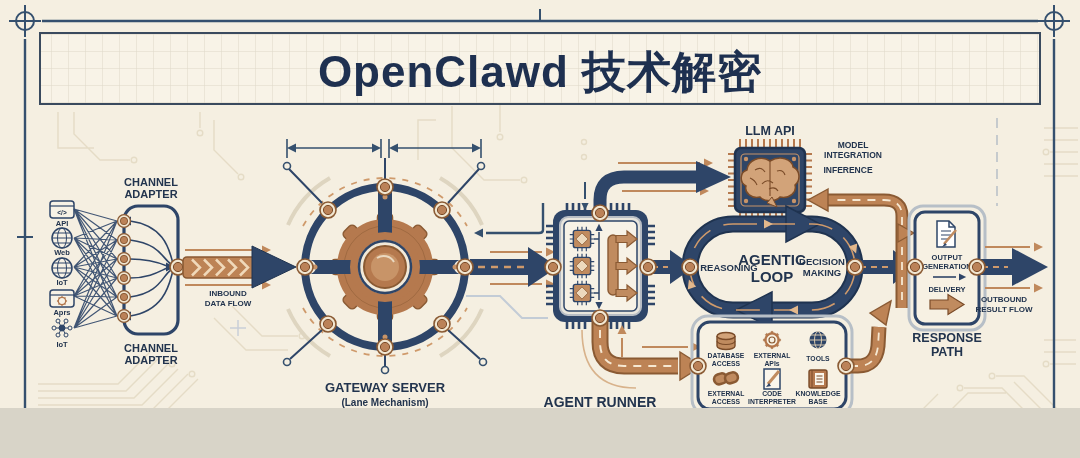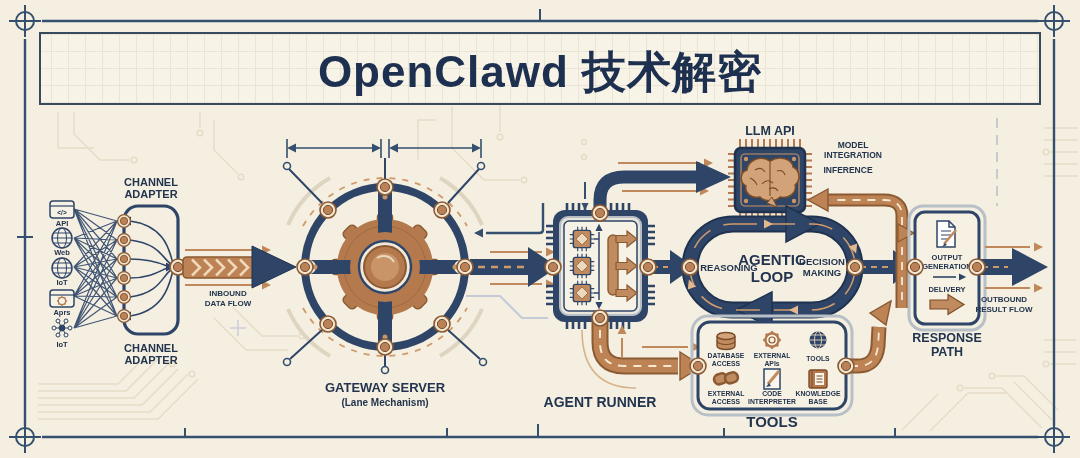--- a/index.html
+++ b/index.html
@@ -1,16 +1,16 @@
 <!DOCTYPE html>
 <html><head>
 <meta charset="utf-8">
 <style>
   html,body{margin:0;padding:0;background:#d8d4c8;}
-  #stage{width:1080px;height:458px;position:relative;background:#84cc16;overflow:hidden;}
+  #stage{width:1080px;height:408px;position:relative;background:#84cc16;overflow:hidden;}
   svg{display:block;}
   .tx{font-family:"Liberation Sans","DejaVu Sans",sans-serif;font-weight:bold;fill:#22344e;text-anchor:middle;}
   .ttl{font-family:"Liberation Sans","DejaVu Sans",sans-serif;font-weight:bold;fill:#1e3050;text-anchor:middle;letter-spacing:1px;}
 </style>
 </head>
 <body>
 
 <div id="stage">
 <svg width="1080" height="458" viewBox="0 0 1080 458">
 <defs>

